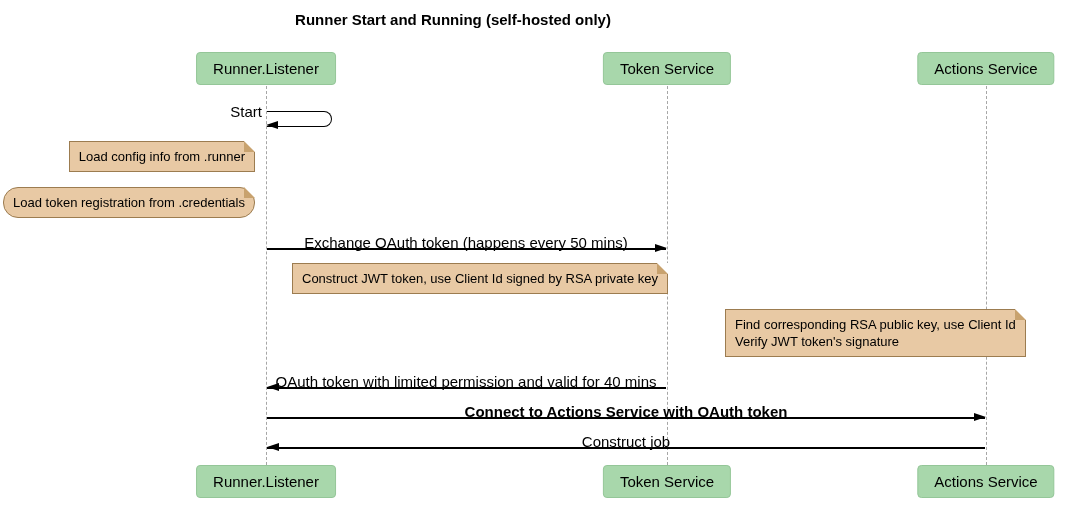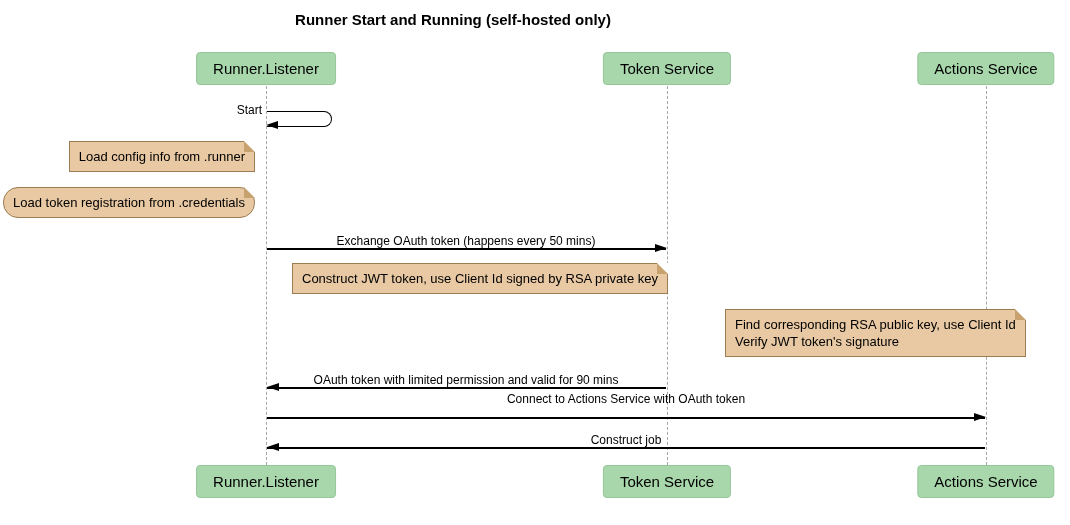--- a/index.html
+++ b/index.html
@@ -46,21 +46,21 @@
   }
   .note::after{
     content:"";
     position:absolute;top:-1px;right:-1px;
     width:0;height:0;
     border-bottom:11px solid #c8a26e;
     border-right:11px solid #ffffff;
   }
   .msg-label{
     position:absolute;
-    font-size:12px;
+    font-size:15px;
     white-space:nowrap;
     z-index:1;
   }
   .msg-label.center{transform:translateX(-50%);}
   .msg-line{
     position:absolute;
     height:1.5px;background:#000;
     z-index:1;
   }
   .arrowhead{
@@ -107,25 +107,25 @@
   <div class="actor" style="left:986px;top:465px;">Actions Service</div>
 
   <div class="msg-label" style="right:808px;top:103px;">Start</div>
   <div class="self-loop"></div>
   <div class="arrowhead left" style="left:266px;top:121px;"></div>
 
   <div class="msg-label center" style="left:466px;top:234px;">Exchange OAuth token (happens every 50 mins)</div>
   <div class="msg-line" style="left:267px;top:248px;width:399px;"></div>
   <div class="arrowhead right" style="left:655px;top:244px;"></div>
 
-  <div class="msg-label center" style="left:466px;top:373px;">OAuth token with limited permission and valid for 90 mins</div>
+  <div class="msg-label center" style="left:466px;top:373px;">OAuth token with limited permission and valid for 40 mins</div>
   <div class="msg-line" style="left:267px;top:387px;width:399px;"></div>
   <div class="arrowhead left" style="left:267px;top:383px;"></div>
 
-  <div class="msg-label center" style="left:626px;top:392px;">Connect to Actions Service with OAuth token</div>
+  <div class="msg-label center" style="left:626px;top:403px;font-weight:bold;">Connect to Actions Service with OAuth token</div>
   <div class="msg-line" style="left:267px;top:417px;width:718px;"></div>
   <div class="arrowhead right" style="left:974px;top:413px;"></div>
 
   <div class="msg-label center" style="left:626px;top:433px;">Construct job</div>
   <div class="msg-line" style="left:267px;top:447px;width:718px;"></div>
   <div class="arrowhead left" style="left:267px;top:443px;"></div>
 
   <div class="note" style="right:815px;top:141px;">Load config info from .runner</div>
   <div class="note" style="right:815px;top:187px;border-radius:15px;">Load token registration from .credentials</div>
   <div class="note" style="left:292px;top:263px;">Construct JWT token, use Client Id signed by RSA private key</div>

